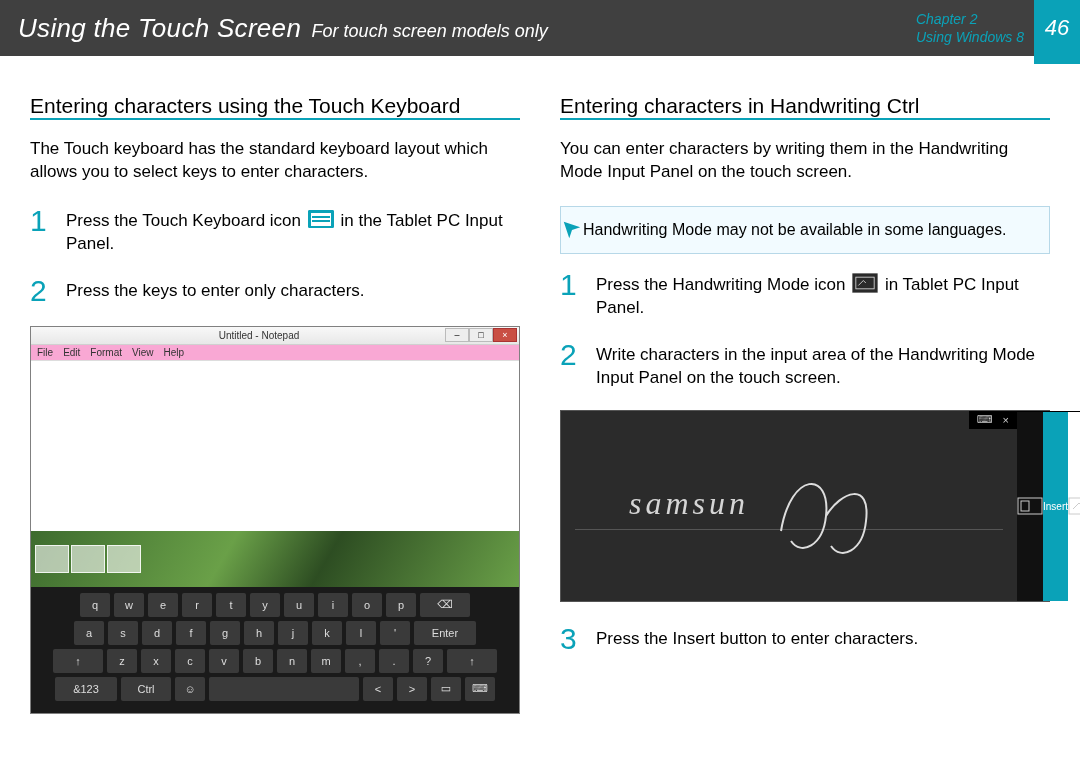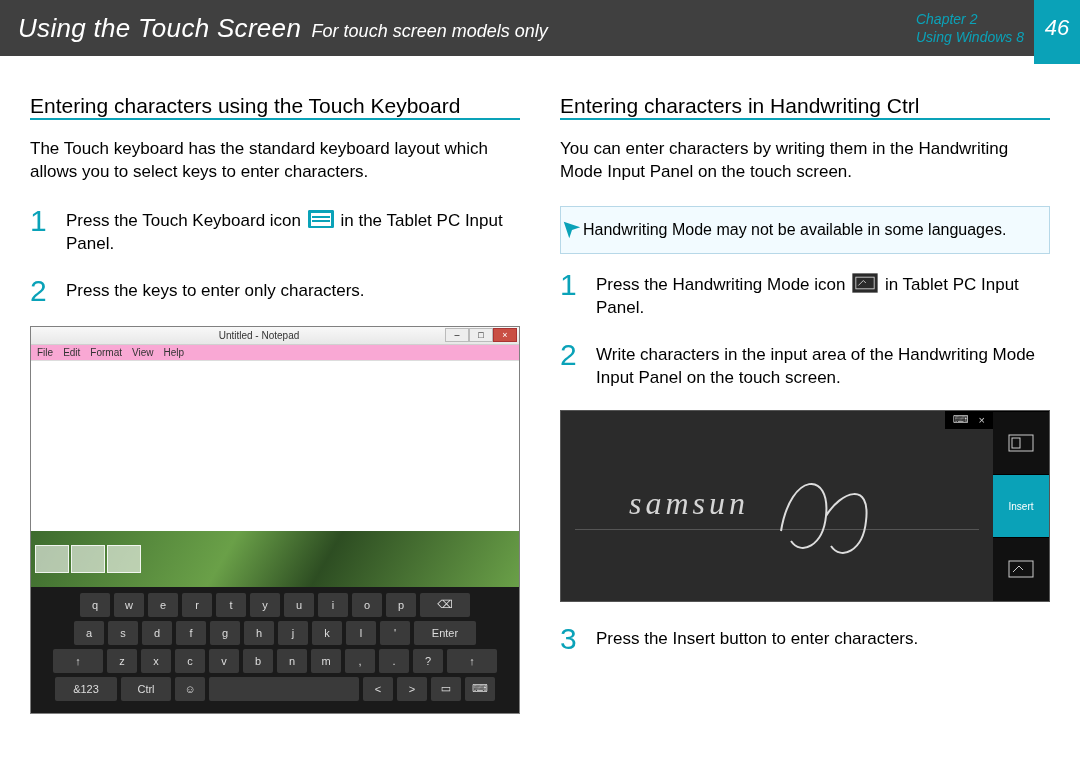--- a/index.html
+++ b/index.html
@@ -54,21 +54,21 @@
   .key.xwide { min-width:62px; }
   .key.space { min-width:150px; }
 
   
   .fig2 { border:1px solid #555; background:#181818; width:100%; max-width:490px; display:flex; }
   .hw-main { flex:1; background:#2b2b2b; position:relative; height:190px; }
   .hw-topbar { position:absolute; top:0; right:0; background:#000; height:18px; display:flex; align-items:center; gap:10px; padding:0 8px; font-size:11px; color:#ccc;}
   .hw-baseline { position:absolute; left:14px; right:14px; top:118px; border-top:1px solid #555; }
   .hw-text { position:absolute; left:28px; top:74px; color:#d5d5d5; font-family: Georgia, 'Times New Roman', serif; font-style:italic; font-size:32px; letter-spacing:4px;margin-left:40px; }
   .hw-cursive { position:absolute; left:210px; top:50px; }
-  .hw-side { width:56px; background:#111; display:flex; flex-direction:column; }
+  .hw-side { width:32px; background:#111; display:flex; flex-direction:row; }
   .hw-side .slot { flex:1; display:flex; align-items:center; justify-content:center; border-top:1px solid #000;}
   .hw-side .slot.insert { background:#0aa2b8; color:#fff; font-size:10px; }
   .hw-side .slot svg{ width:26px;height:18px;}
 
 </style>
 </head>
 <body>
 <div class="page">
 
 <div class="header">

